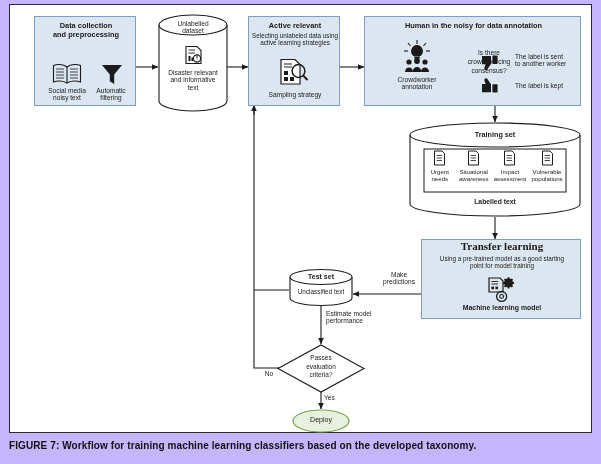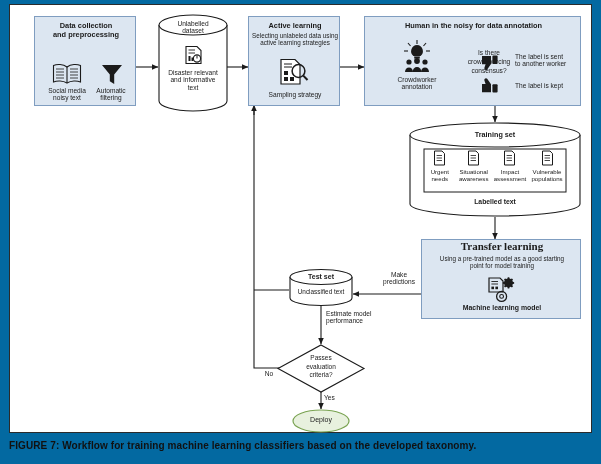--- a/index.html
+++ b/index.html
@@ -1,17 +1,17 @@
 <!DOCTYPE html>
 <html><head>
 <meta charset="utf-8">
 <style>
   html,body{margin:0;padding:0;background:#ffffff;}
   body{font-family:"Liberation Sans",sans-serif;}
-  #page{position:relative;width:601px;height:464px;background:#0369a1;overflow:hidden;}
+  #page{position:relative;width:601px;height:464px;background:#c4b5fd;overflow:hidden;}
 
   #figure-frame{position:absolute;left:9px;top:4px;width:583px;height:429px;border:1.5px solid #2b2b2b;background:#ffffff;box-sizing:border-box;}
 
   .panel{position:absolute;background:#dce6f1;border:1px solid #7f9dc0;box-sizing:border-box;}
   .panel-title{font-weight:bold;text-align:center;color:#1b1b1b;}
   .lbl{position:absolute;text-align:center;color:#1b1b1b;line-height:1.12;}
   .cyl{position:absolute;}
   svg{display:block;overflow:visible;}
   .cap{position:absolute;left:9px;top:440px;width:583px;font-size:10px;color:#111;font-weight:bold;letter-spacing:.1px;}
   .cap span.t{font-weight:bold;}
@@ -121,21 +121,21 @@
         <line x1="13" y1="13.5" x2="13" y2="10.4" stroke="#1b1b1b" stroke-width="1"></line>
       </svg>
       <div class="lbl" style="left:0;top:56px;width:70px;font-size:6.6px;">
         <div>Disaster relevant</div>
         <div>and informative</div>
         <div>text</div>
       </div>
     </div>
 
     <div class="panel" style="left:238px;top:11px;width:92px;height:90px;">
-      <div class="panel-title" style="position:absolute;left:0;top:4px;width:92px;font-size:7.4px;">Active learning</div>
+      <div class="panel-title" style="position:absolute;left:0;top:4px;width:92px;font-size:7.4px;">Active relevant</div>
       <div class="lbl" style="left:0;top:15px;width:92px;font-size:6.3px;">
         <div>Selecting unlabeled data using</div>
         <div>active learning strategies</div>
       </div>
       <svg style="position:absolute;left:30px;top:41px;" width="30" height="28">
         <path d="M2,1.5 L16,1.5 L21,6.5 L21,26 L2,26 Z" fill="#ffffff" stroke="#1b1b1b" stroke-width="1.2"></path>
         <g stroke="#1b1b1b" stroke-width="1">
             <line x1="5" y1="6" x2="13" y2="6"></line>
             <line x1="5" y1="9" x2="13" y2="9"></line>
           </g>

